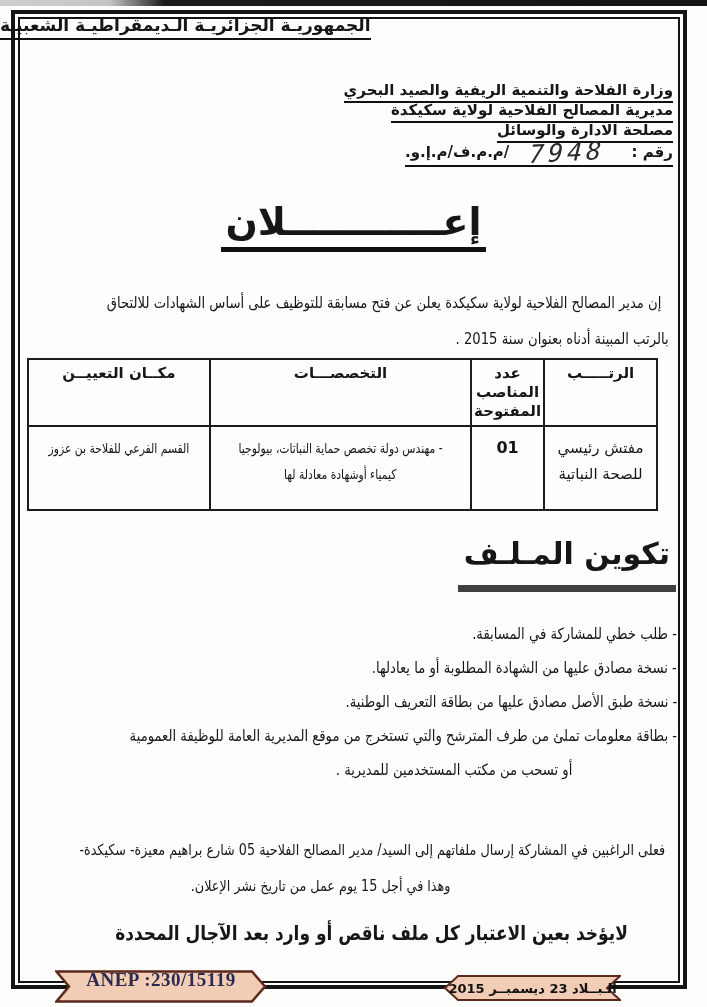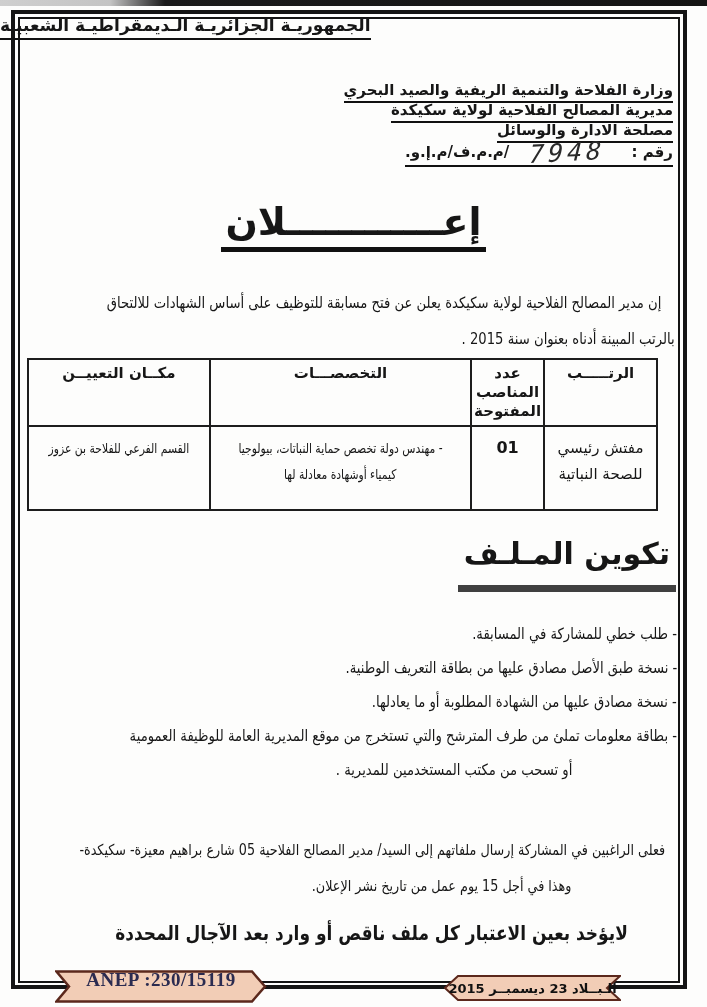--- a/index.html
+++ b/index.html
@@ -29,39 +29,39 @@
   .hw { display:inline-block; font-family:"DejaVu Sans Mono", monospace; font-weight:400; font-style:italic;
         font-size:25px; letter-spacing:4px; color:#2a2a2a; margin:0 26px 0 20px;
         transform:rotate(-3deg) skewX(-6deg); vertical-align:-4px; line-height:14px; }
 
   .announce-wrap { top:200px; left:0; right:0; text-align:center; }
   .announce-title { display:inline-block; font-size:38px; font-weight:bold; line-height:44px;
         border-bottom:5px solid #111; padding:0 4px 3px; }
 
   .intro { top:291px; right:30px; left:24px; text-align:right; font-size:15.5px; line-height:24px; }
   .intro .l1 { padding-right:16px; margin-bottom:12px; }
-  .intro .l2 { padding-right:2px; }
+  .intro .l2 { padding-right:8px; }
 
   .jobs-table { top:358px; right:49px; width:631px; border-collapse:collapse; direction:rtl; }
   .jobs-table td, .jobs-table th { border:2px solid #1d1d1d; vertical-align:top; text-align:center;
         font-size:15px; padding:4px 2px; }
   .jobs-table th { font-weight:bold; height:62px; line-height:19px; }
   .jobs-table td { height:84px; line-height:26px; padding-top:8px; }
   .cell-cond { display:inline-block; transform:scaleX(0.8); transform-origin:center; white-space:nowrap; font-size:13.5px; }
   .pos-num { font-weight:bold; font-size:16px; }
 
   .file-title-wrap { top:528px; right:31px; text-align:right; }
   .file-title { display:inline-block; font-size:30px; font-weight:bold; line-height:52px;
         border-bottom:7px solid #404040; padding:0 6px 5px; }
 
   .bullets { top:623px; right:30px; left:24px; text-align:right; font-size:15.5px; line-height:23px; }
   .bullets .b { margin-bottom:11px; }
   .bullets .b4-cont { padding-right:105px; margin-top:2px; }
 
-  .closing { top:838px; right:30px; left:24px; text-align:right; font-size:15px; line-height:24px; }
+  .closing { top:838px; right:30px; left:24px; text-align:center; font-size:15px; line-height:24px; }
   .closing .l1 { padding-right:12px; margin-bottom:12px; }
   .closing .l2 { padding-right:106px; }
 
   .warning { top:921px; left:70px; right:34px; text-align:center; font-size:20px; font-weight:bold; }
   .warning .cond { transform-origin:center; }
 
   .badge { position:absolute; }
   .badge svg { position:absolute; inset:0; width:100%; height:100%; }
   .badge polygon { stroke:#5b281c; }
   .badge-text { position:absolute; inset:0; display:flex; align-items:center; justify-content:center; }
@@ -148,24 +148,24 @@
 
   <div class="abs file-title-wrap">
     <span class="file-title">تكوين المـلـف</span>
   </div>
 
   <div class="abs bullets">
     <div class="b">
       <span class="cond">- طلب خطي للمشاركة في المسابقة.</span>
     </div>
     <div class="b">
+      <span class="cond">- نسخة مصادق عليها من الشهادة المطلوبة أو ما يعادلها.</span>
+    </div>
+    <div class="b">
       <span class="cond">- نسخة طبق الأصل مصادق عليها من بطاقة التعريف الوطنية.</span>
-    </div>
-    <div class="b">
-      <span class="cond">- نسخة مصادق عليها من الشهادة المطلوبة أو ما يعادلها.</span>
     </div>
     <div class="b">
       <span class="cond">- بطاقة معلومات تملئ من طرف المترشح والتي تستخرج من موقع المديرية العامة للوظيفة العمومية</span>
     </div>
     <div class="b4-cont">
       <span class="cond">أو تسحب من مكتب المستخدمين للمديرية .</span>
     </div>
   </div>
 
   <div class="abs closing">

